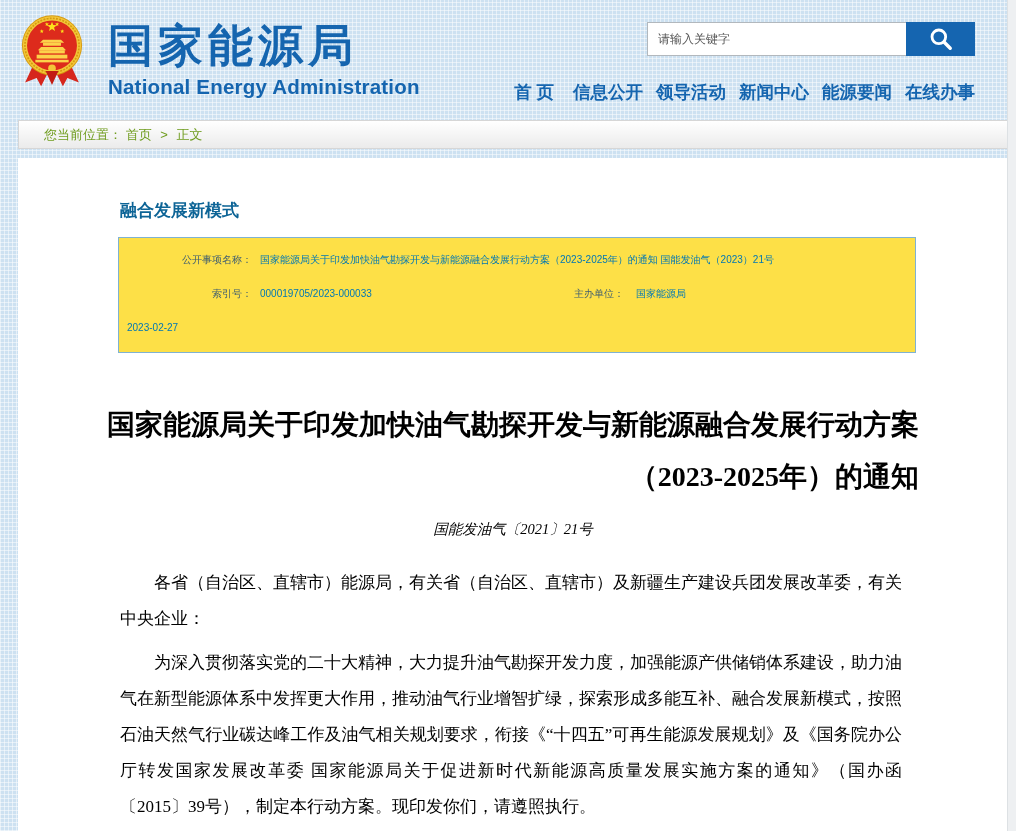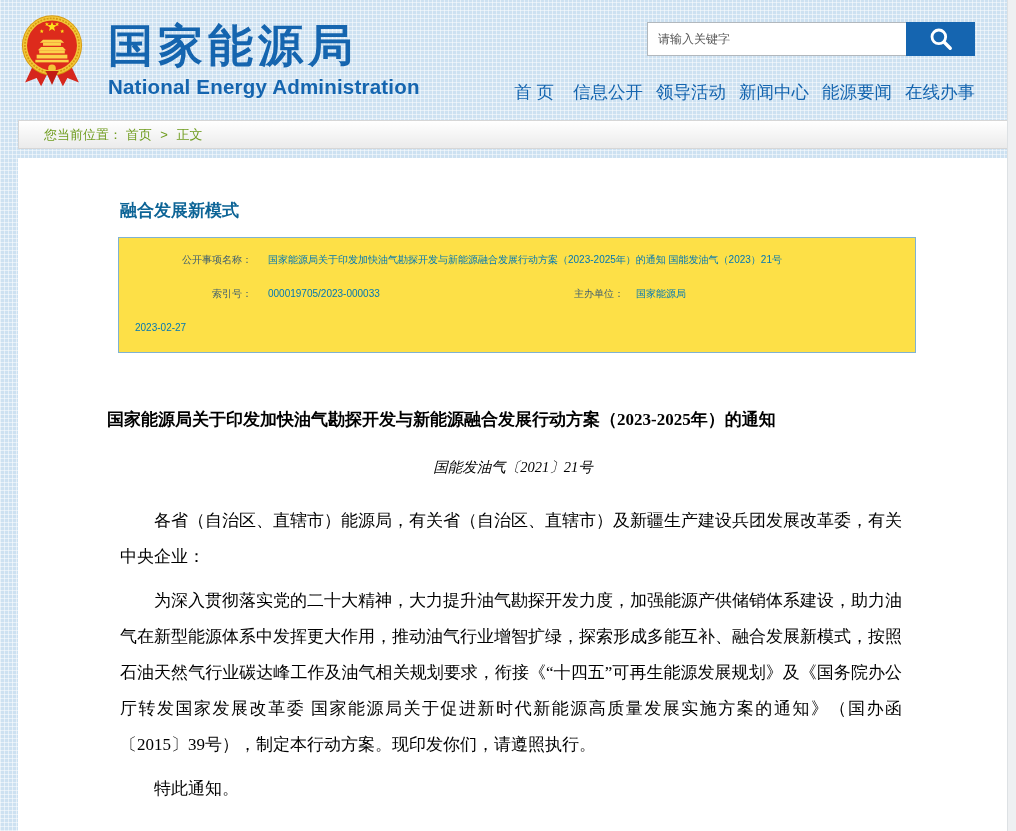--- a/index.html
+++ b/index.html
@@ -20,44 +20,44 @@
   .emblem{width:64px;height:84px;flex:0 0 auto;}
   .titles{margin-left:24px;margin-top:9px;}
   .title-zh{font-size:45px;font-weight:bold;color:#1565af;letter-spacing:5px;line-height:1.05;}
   .title-en{font-size:20.5px;font-weight:bold;color:#1565af;margin-top:6px;letter-spacing:.2px;}
   .header-right{position:absolute;top:22px;right:41px;width:450px;}
   .search-row{display:flex;justify-content:flex-end;height:34px;}
   .search-input{width:238px;border:1px solid #b2b8bd;border-right:none;padding:16px 10px;font-size:12px;color:#444;outline:none;font-family:inherit;}
   .search-input::placeholder{color:#555;}
   .search-btn{width:69px;background:#1565b0;border:0;display:flex;align-items:center;justify-content:center;cursor:pointer;padding:0;}
   nav{margin-top:24px;display:flex;justify-content:flex-end;gap:13px;white-space:nowrap;}
-  nav a{color:#1565af;font-size:17.5px;font-weight:normal;text-decoration:none;}
+  nav a{color:#1565af;font-size:17.5px;font-weight:bold;text-decoration:none;}
   nav a.first{margin-right:6px;}
 
   
   .breadcrumb{margin:0 8px 0 18px;height:27px;line-height:27px;background:linear-gradient(#ffffff,#ebebeb);
     border:1px solid #d6d6d6;padding-left:25px;font-size:13px;color:#6f9c1e;}
   .breadcrumb a{color:#6f9c1e;text-decoration:none;}
   .breadcrumb .sep{margin:0 5px;}
 
   
   .panel{margin:9px 8px 0 18px;background:#fff;min-height:700px;}
   .section-heading{margin:0;padding:41px 0 0 102px;font-size:17px;font-weight:bold;color:#0d6496;}
   .info-box{margin:15px 0 0 100px;width:796px;border:1px solid #7fb2d2;background:#fde047;padding:5px 0 7px;font-size:10px;}
   .info-row{display:flex;line-height:34px;}
   .ilabel{width:133px;text-align:right;color:#3e5d70;white-space:nowrap;flex:0 0 auto;}
-  .ivalue{color:#0077b4;margin-left:16px;text-decoration:none;white-space:nowrap;}
+  .ivalue{color:#0077b4;margin-left:8px;text-decoration:none;white-space:nowrap;}
   .pair-left{display:flex;width:427px;flex:0 0 auto;}
   .pair-right{display:flex;}
   .pair-right .ilabel{width:78px;}
   .pair-right .ivalue{margin-left:12px;}
 
   
   .doc{font-family:"Liberation Serif","DejaVu Serif",serif;color:#000;}
-  .doc-title{margin:46px auto 0;width:812px;text-align:left;font-size:17px;font-weight:bold;line-height:42px;}
+  .doc-title{margin:46px auto 0;width:812px;text-align:right;font-size:28px;font-weight:bold;line-height:52px;}
   .doc-number{margin-top:17px;text-align:center;font-size:14.5px;font-style:italic;}
   .doc p{margin:8px 106px 0 102px;font-size:17px;line-height:36px;text-indent:2em;text-align:justify;}
   .doc p.first{margin-top:26px;}
 </style>
 </head>
 <body>
 
 <div class="scrollbar"></div>
 
 <header>

